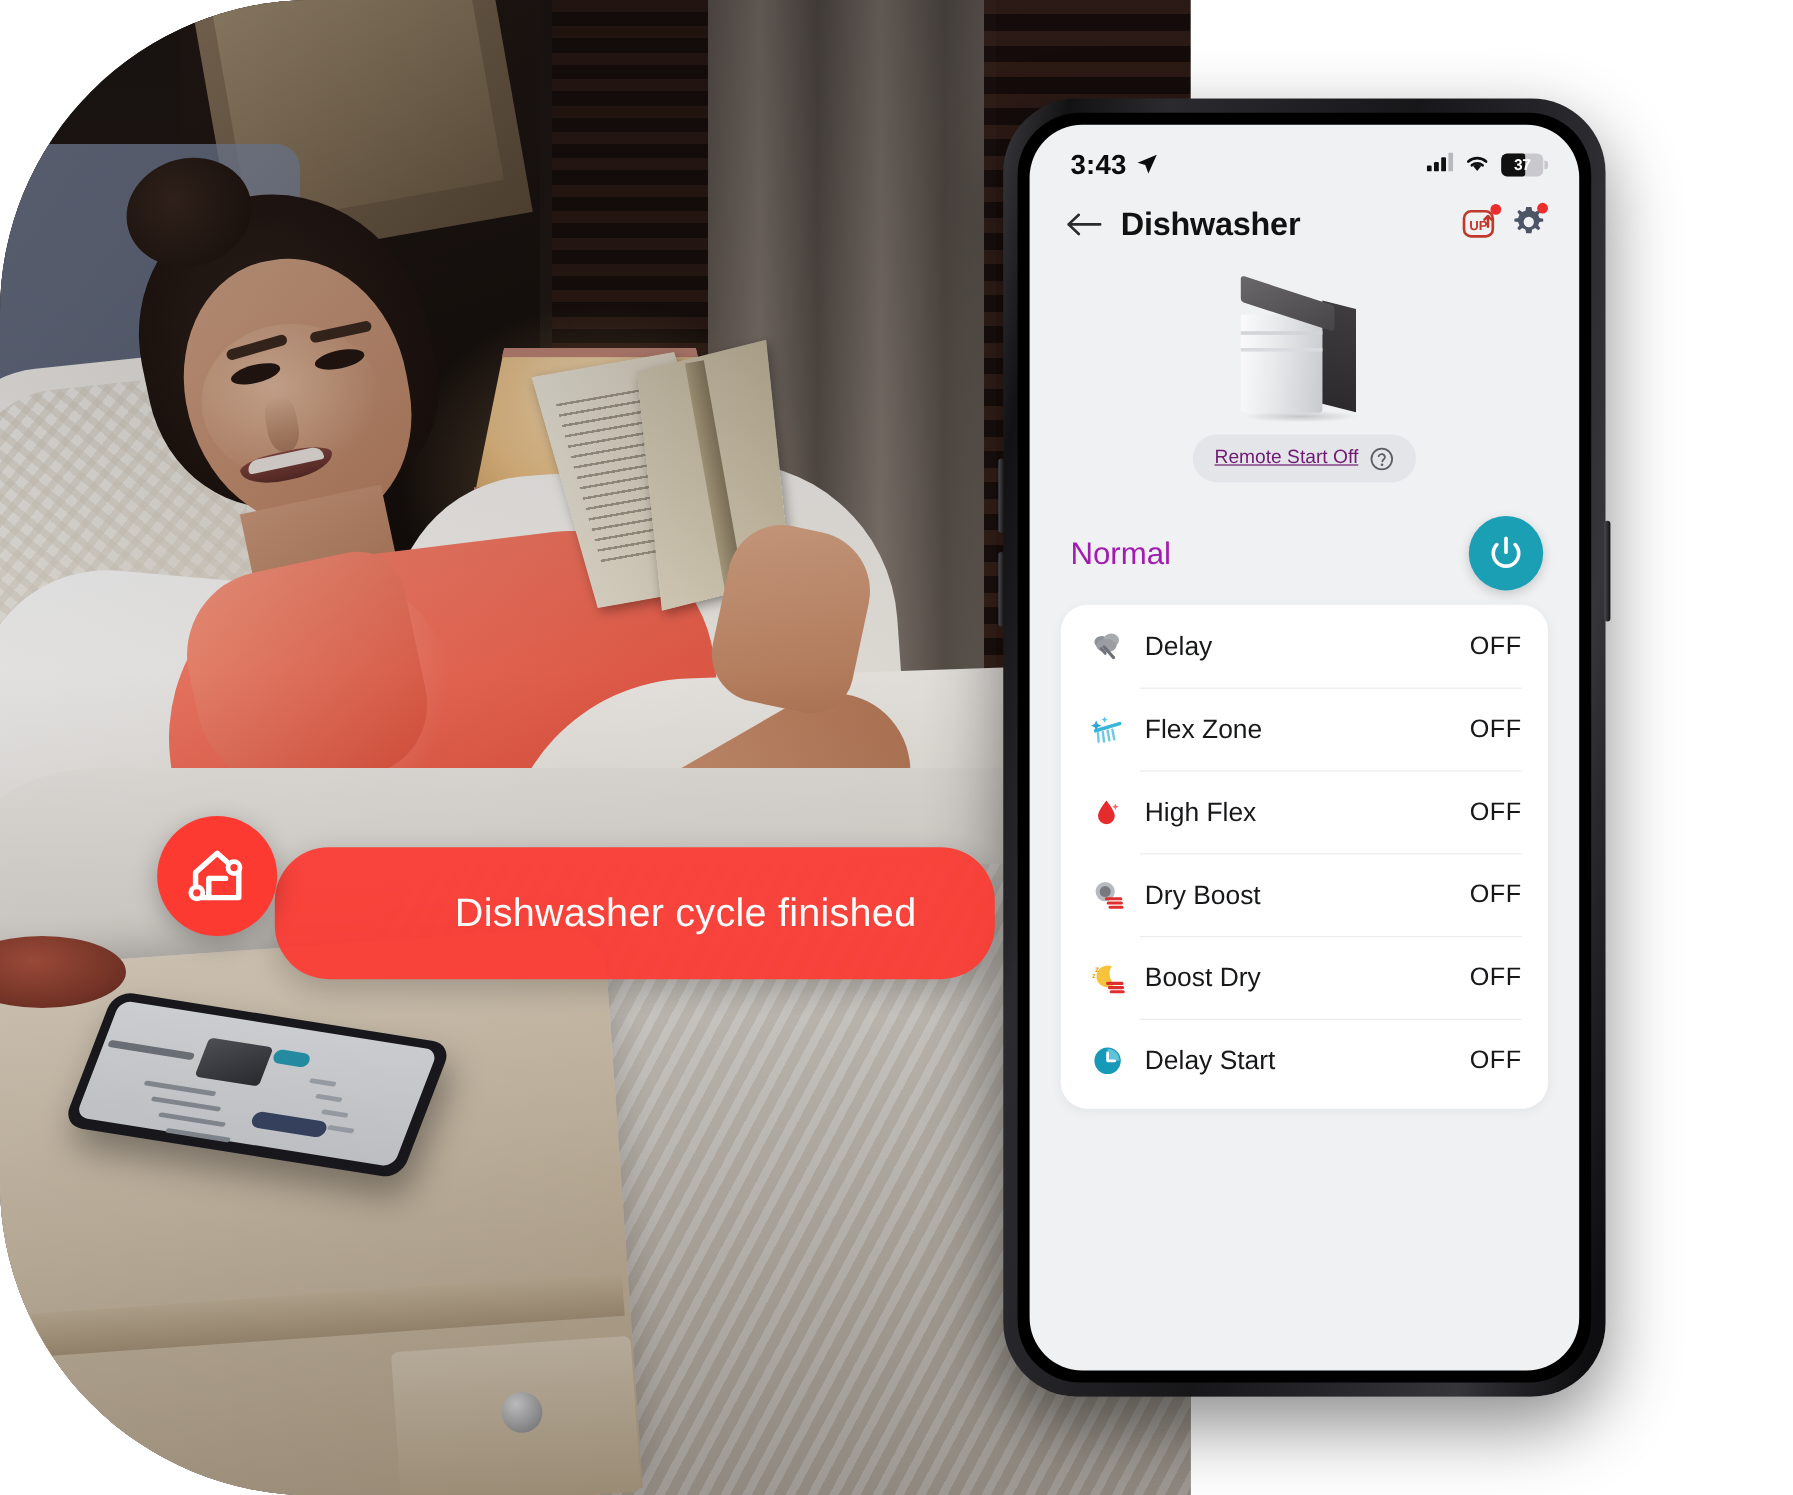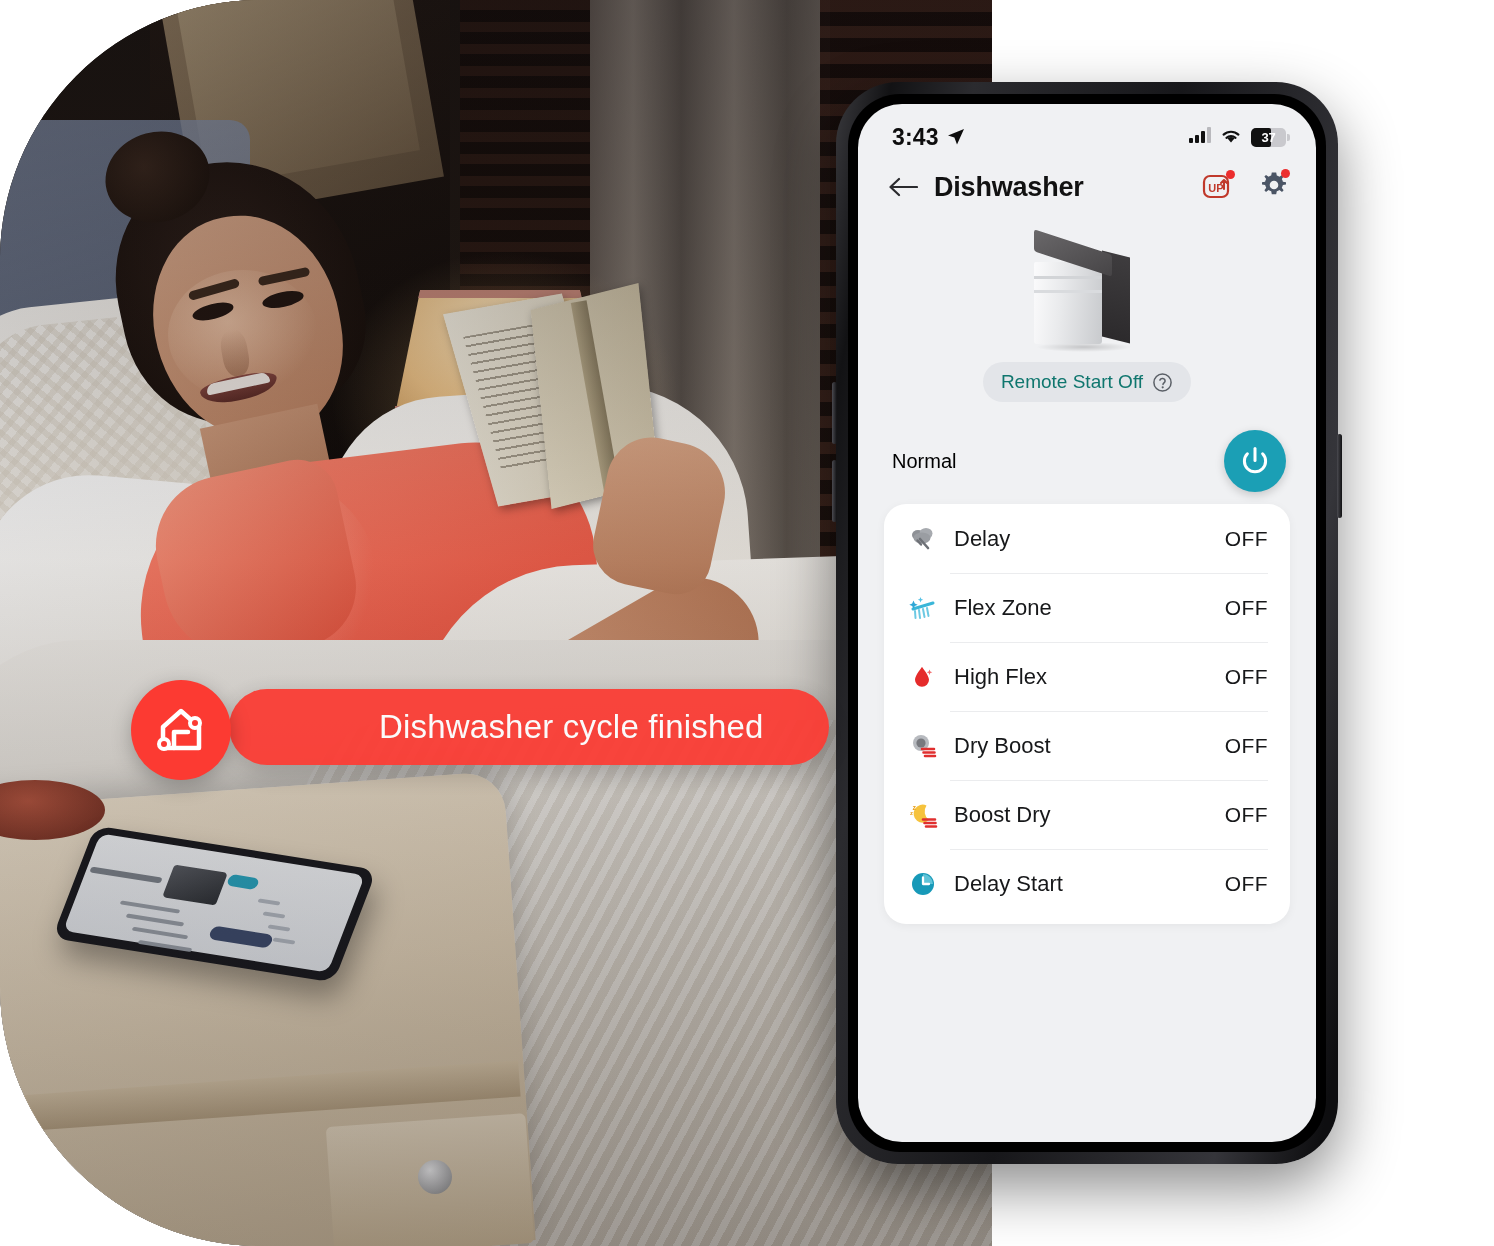--- a/index.html
+++ b/index.html
@@ -190,22 +190,22 @@
   .night-tint  { left:0; top:0; width:992px; height:1246px;
                  background: linear-gradient(180deg, rgba(10,8,14,.30) 0%, rgba(10,8,14,.10) 45%, rgba(10,8,14,.26) 100%);
                  pointer-events:none; }
 
   
   #toast {
     position: absolute; left: 131px; top: 680px;
     display: flex; align-items: center; z-index: 40;
   }
   #toast-pill {
-    position: absolute; left: 98px; top: 9px;
-    width: 600px; height: 76px;
+    position: absolute; left: 98px; top: 26px;
+    width: 600px; height: 110px;
     background: #fc3a32; opacity: .93;
     border-radius: 45px;
     display: flex; align-items: center;
     padding-left: 150px;
     box-shadow: 0 8px 26px rgba(0,0,0,.22);
   }
   #toast-text {
     color: #fff; font-size: 33px; font-weight: 400; letter-spacing: .2px;
     white-space: nowrap;
   }
@@ -255,21 +255,21 @@
              background:#111; border-radius: 5px 2px 2px 5px; }
   .battery .num { position: relative; z-index:2; width:100%; text-align:center;
              font-size: 13px; font-weight: 700; color: #fff; letter-spacing:-.3px; }
   .battery .cap { position:absolute; right:-4px; top:6px; width:3px; height:7px;
              background:#c9c9cd; border-radius: 0 2px 2px 0; }
 
   
   #appbar { height: 62px; display: flex; align-items: center; padding: 0 26px 0 30px; flex:none; }
   #title { font-size: 27px; font-weight: 700; color: #121212; margin-left: 16px; letter-spacing: -.2px; }
   #appbar-spacer { flex: 1; }
-  .hdr-icon { position: relative; margin-left: 22px; cursor: pointer; }
+  .hdr-icon { position: relative; margin-left: 6px; cursor: pointer; }
   .dot-red { position: absolute; right: -3px; top: -3px; width: 9px; height: 9px;
              border-radius: 50%; background: #ec2d2d; }
 
   
   #hero { flex: none; height: 200px; display:flex; flex-direction:column;
           align-items:center; justify-content:flex-start; padding-top: 14px; position: relative; }
   #device-img { width: 130px; height: 120px; position: relative; }
   .dw-top2  { position:absolute; left: 12px; top: 10px; width: 78px; height: 22px;
               background: linear-gradient(140deg,#6a686a,#464446);
               transform: skewY(18deg); border-radius: 3px; }
@@ -281,26 +281,26 @@
               transform: skewY(14deg); }
   .dw-line1 { position:absolute; left: 12px; top: 44px; width: 68px; height: 3px; background:#d2d4d7; }
   .dw-line2 { position:absolute; left: 12px; top: 58px; width: 68px; height: 3px; background:#d9dbde; }
   .dw-shadow{ position:absolute; left: 14px; top: 110px; width: 96px; height: 10px;
               background: radial-gradient(ellipse, rgba(0,0,0,.18), rgba(0,0,0,0) 70%); }
   #remote-chip {
     margin-top: 10px; height: 40px; padding: 0 18px;
     background: #e3e5e9; border-radius: 20px;
     display: flex; align-items: center; gap: 9px;
   }
-  #remote-chip span { font-size: 19px; color: #0f766e; }
+  #remote-chip span { font-size: 16px; color: #701a75; text-decoration: underline; }
 
   
   #cycle-row { flex:none; height: 86px; display:flex; align-items:center;
                padding: 0 30px 0 34px; }
-  #cycle-name { font-size: 20px; color: #000000; }
+  #cycle-name { font-size: 26px; color: #a21caf; }
   #cycle-spacer { flex:1; }
   #power-btn { width: 62px; height: 62px; border-radius: 50%;
                background: #1b9fb5; display:flex; align-items:center; justify-content:center;
                box-shadow: 0 3px 10px rgba(0,0,0,.18); cursor:pointer; }
 
   
   #options-card { margin: 0 26px; background: #fff; border-radius: 22px;
                   flex: none; padding: 0 0 6px 0;
                   box-shadow: 0 2px 10px rgba(0,0,0,.05); }
   .opt-row { display: flex; align-items: center; height: 69px;

